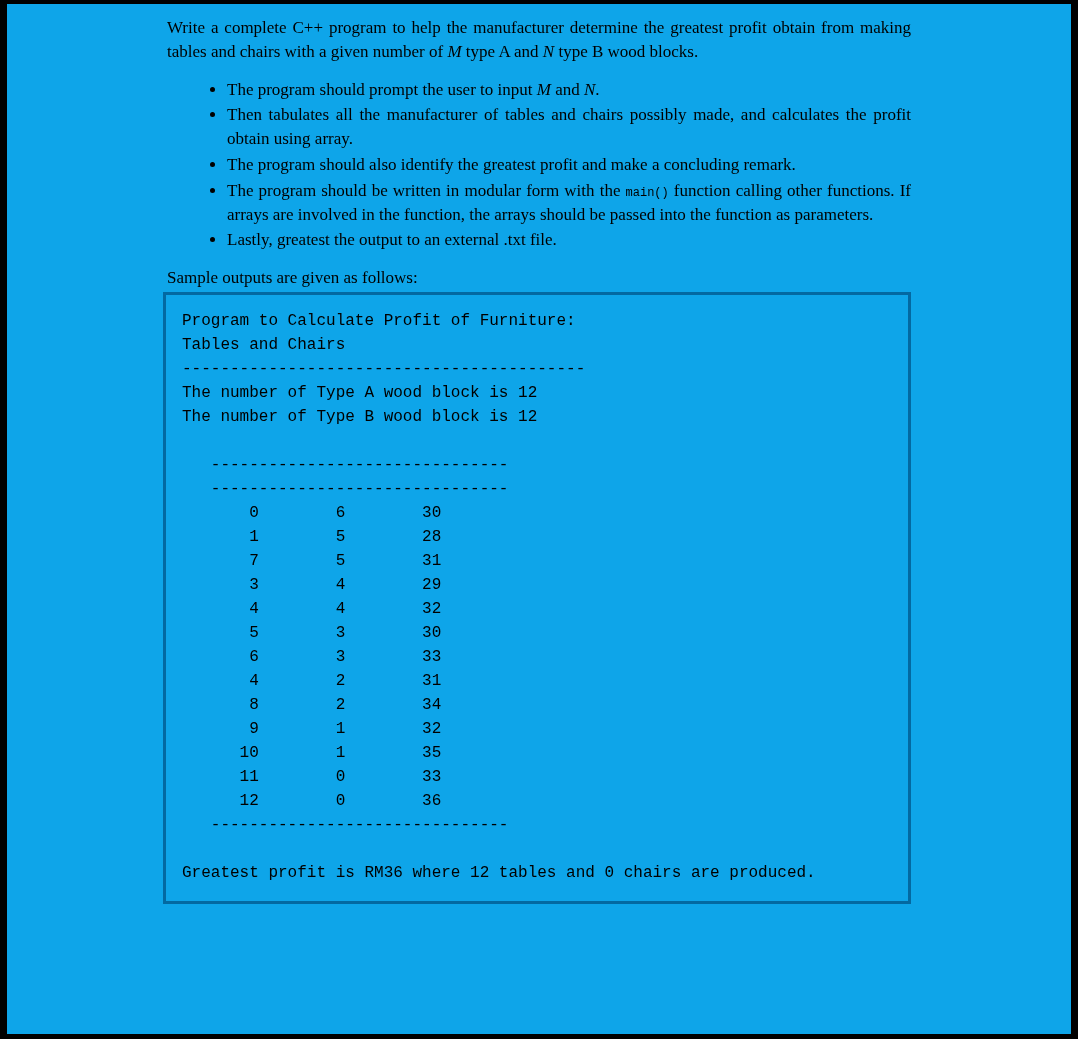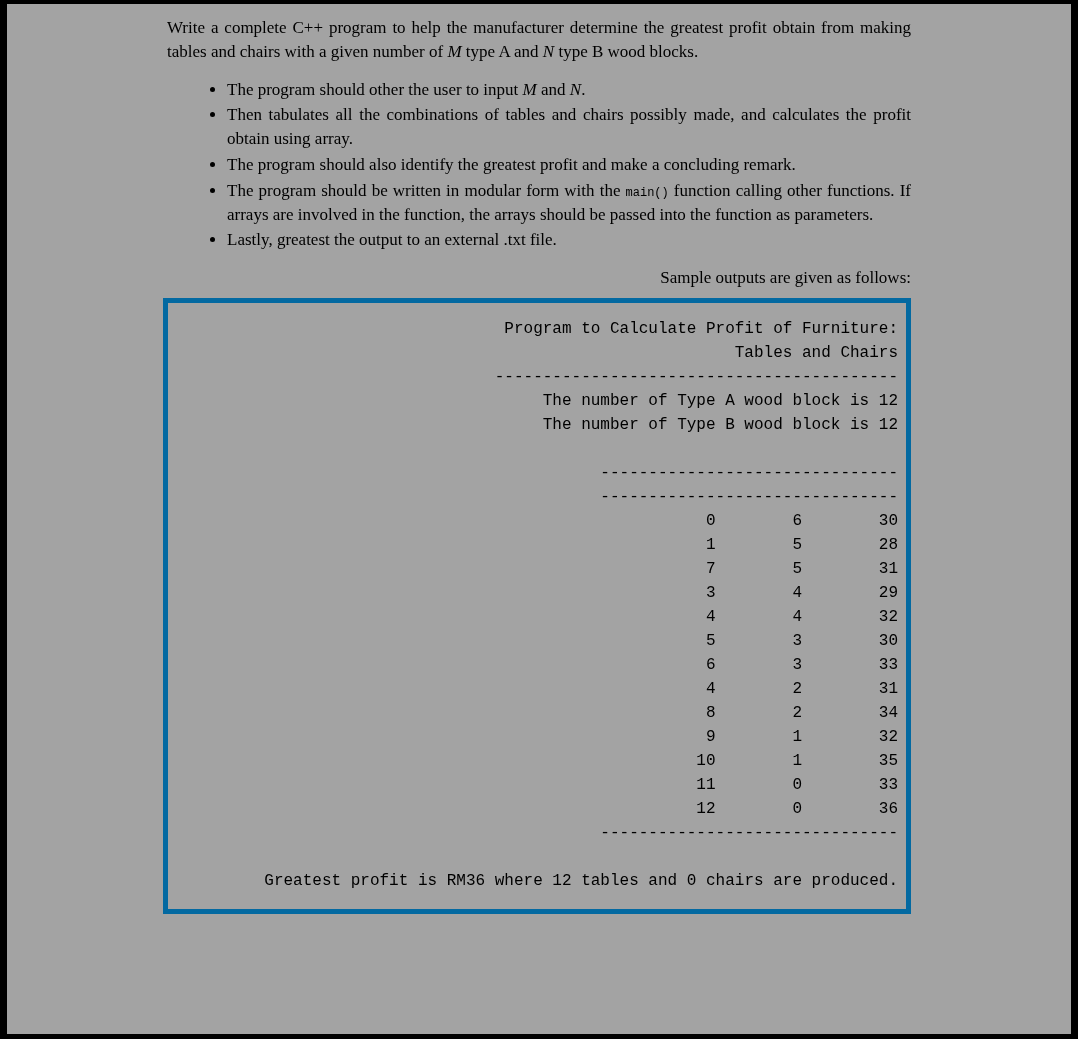--- a/index.html
+++ b/index.html
@@ -4,21 +4,21 @@
 <style>
   html, body {
     margin: 0;
     padding: 0;
     background: #000;
     font-family: "Times New Roman", Times, serif;
     font-size: 17px;
     color: #000;
   }
   .page {
-    background: #a3a3a3;
+    background: #0ea5e9;
     width: 1064px;
     min-height: 1030px;
     margin: 4px auto;
     padding: 12px 160px 20px 160px;
     box-sizing: border-box;
     line-height: 1.4;
   }
   .para {
     margin: 0 0 14px 0;
     text-align: justify;
@@ -30,28 +30,26 @@
   }
   ul.bullets li {
     text-align: justify;
     margin-bottom: 2px;
   }
   .code {
     font-family: "Courier New", Courier, monospace;
     font-size: 12px;
   }
   .sample-label {
-    margin: 10px 0 8px 0;
-    text-align: right;
+    margin: 10px 0 2px 0;
   }
   .output-box {
-    border: 5px solid #0369a1;
+    border: 3px solid #0369a1;
     padding: 14px 8px 16px 16px;
     margin-left: -4px;
-    text-align: right;
   }
   .mono {
     font-family: "Courier New", Courier, monospace;
     font-size: 16px;
     line-height: 1.5;
     white-space: pre;
   }
   .mono-block {
     margin: 0;
   }
@@ -60,23 +58,23 @@
 <body>
 
 <div class="page">
 
   <p class="para">
     <span>Write a complete C++ program to help the manufacturer determine the greatest profit obtain from making tables and chairs with a given number of </span><span class="italic">M</span><span> type A and </span><span class="italic">N</span><span> type B wood blocks.</span>
   </p>
 
   <ul class="bullets">
     <li>
-      <span>The program should other the user to input </span><span class="italic">M</span><span> and </span><span class="italic">N</span><span>.</span>
+      <span>The program should prompt the user to input </span><span class="italic">M</span><span> and </span><span class="italic">N</span><span>.</span>
     </li>
-    <li>Then tabulates all the combinations of tables and chairs possibly made, and calculates the profit obtain using array.</li>
+    <li>Then tabulates all the manufacturer of tables and chairs possibly made, and calculates the profit obtain using array.</li>
     <li>The program should also identify the greatest profit and make a concluding remark.</li>
     <li>
       <span>The program should be written in modular form with the </span><span class="code">main()</span><span> function calling other functions. If arrays are involved in the function, the arrays should be passed into the function as parameters.</span>
     </li>
     <li>Lastly, greatest the output to an external .txt file.</li>
   </ul>
 
   <p class="sample-label">Sample outputs are given as follows:</p>
 
   <div class="output-box">

